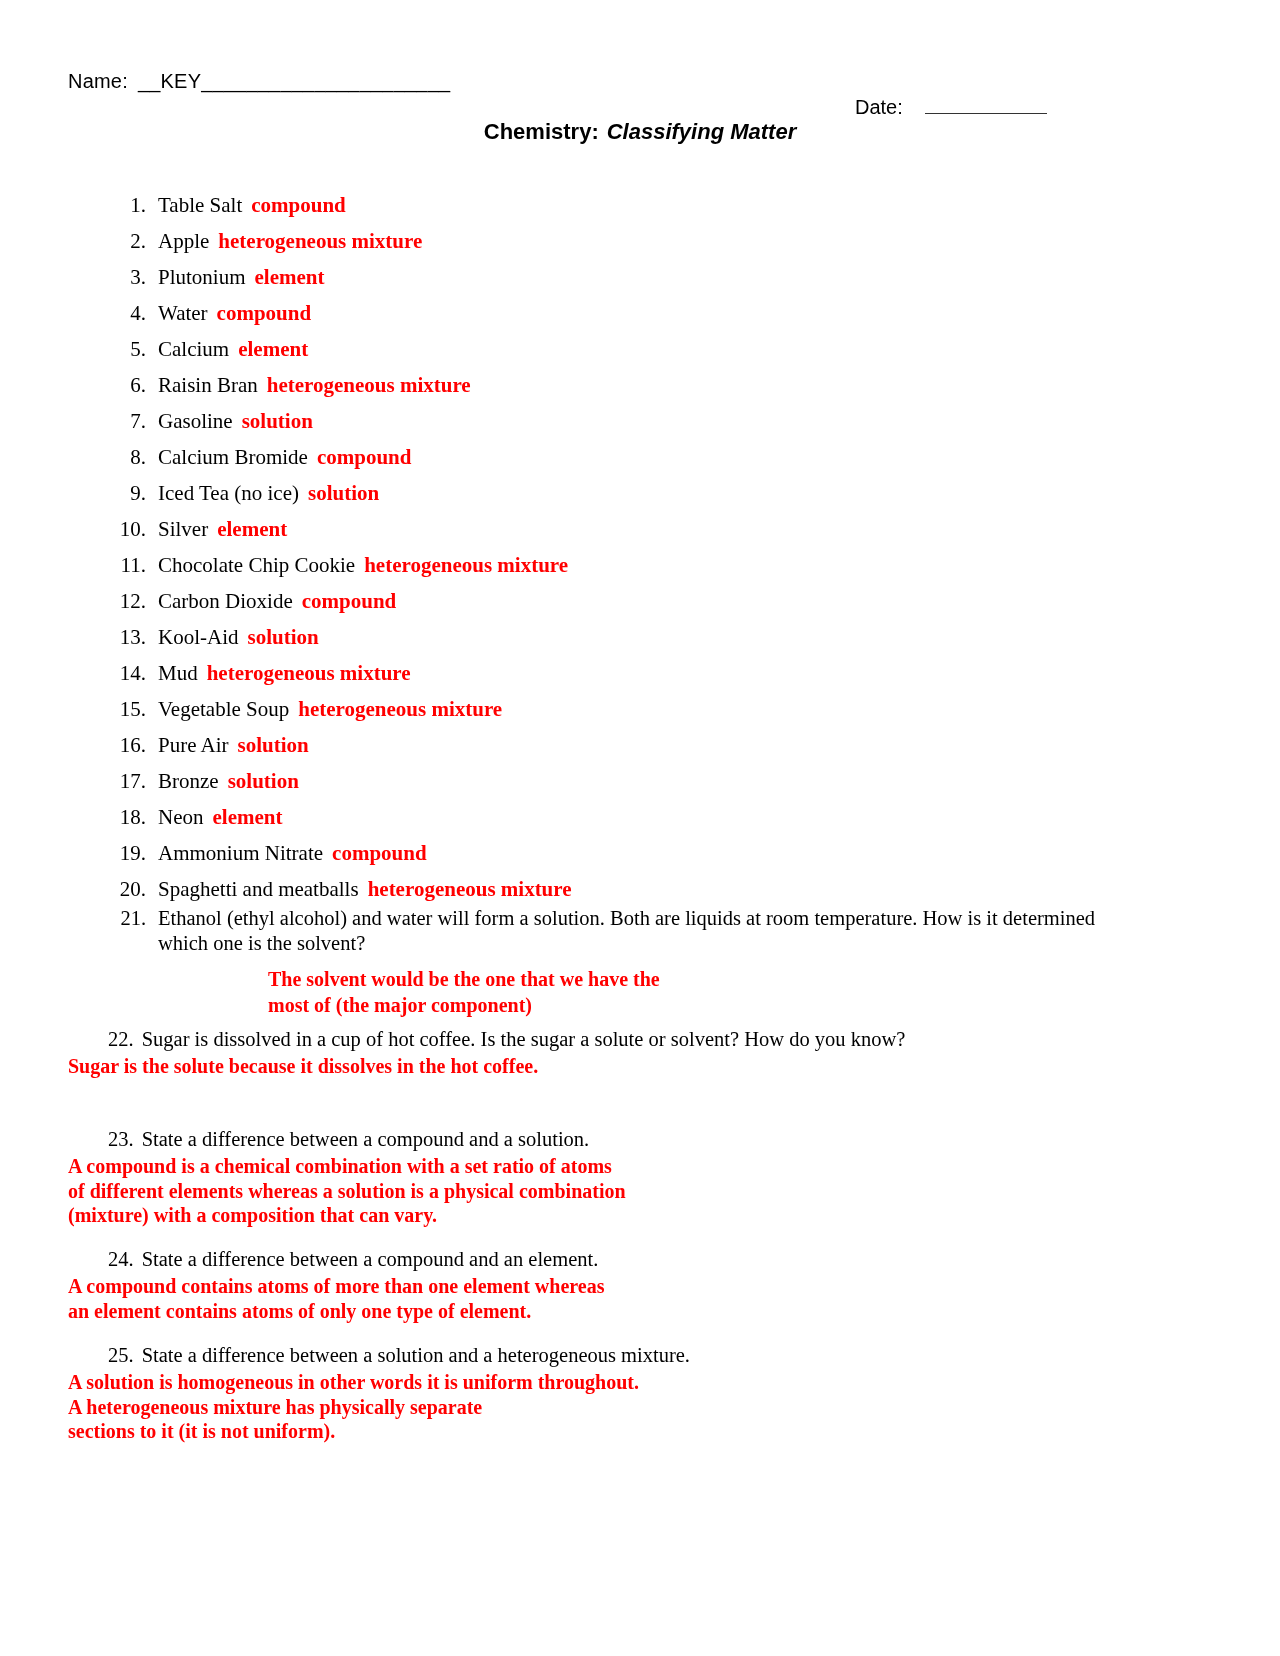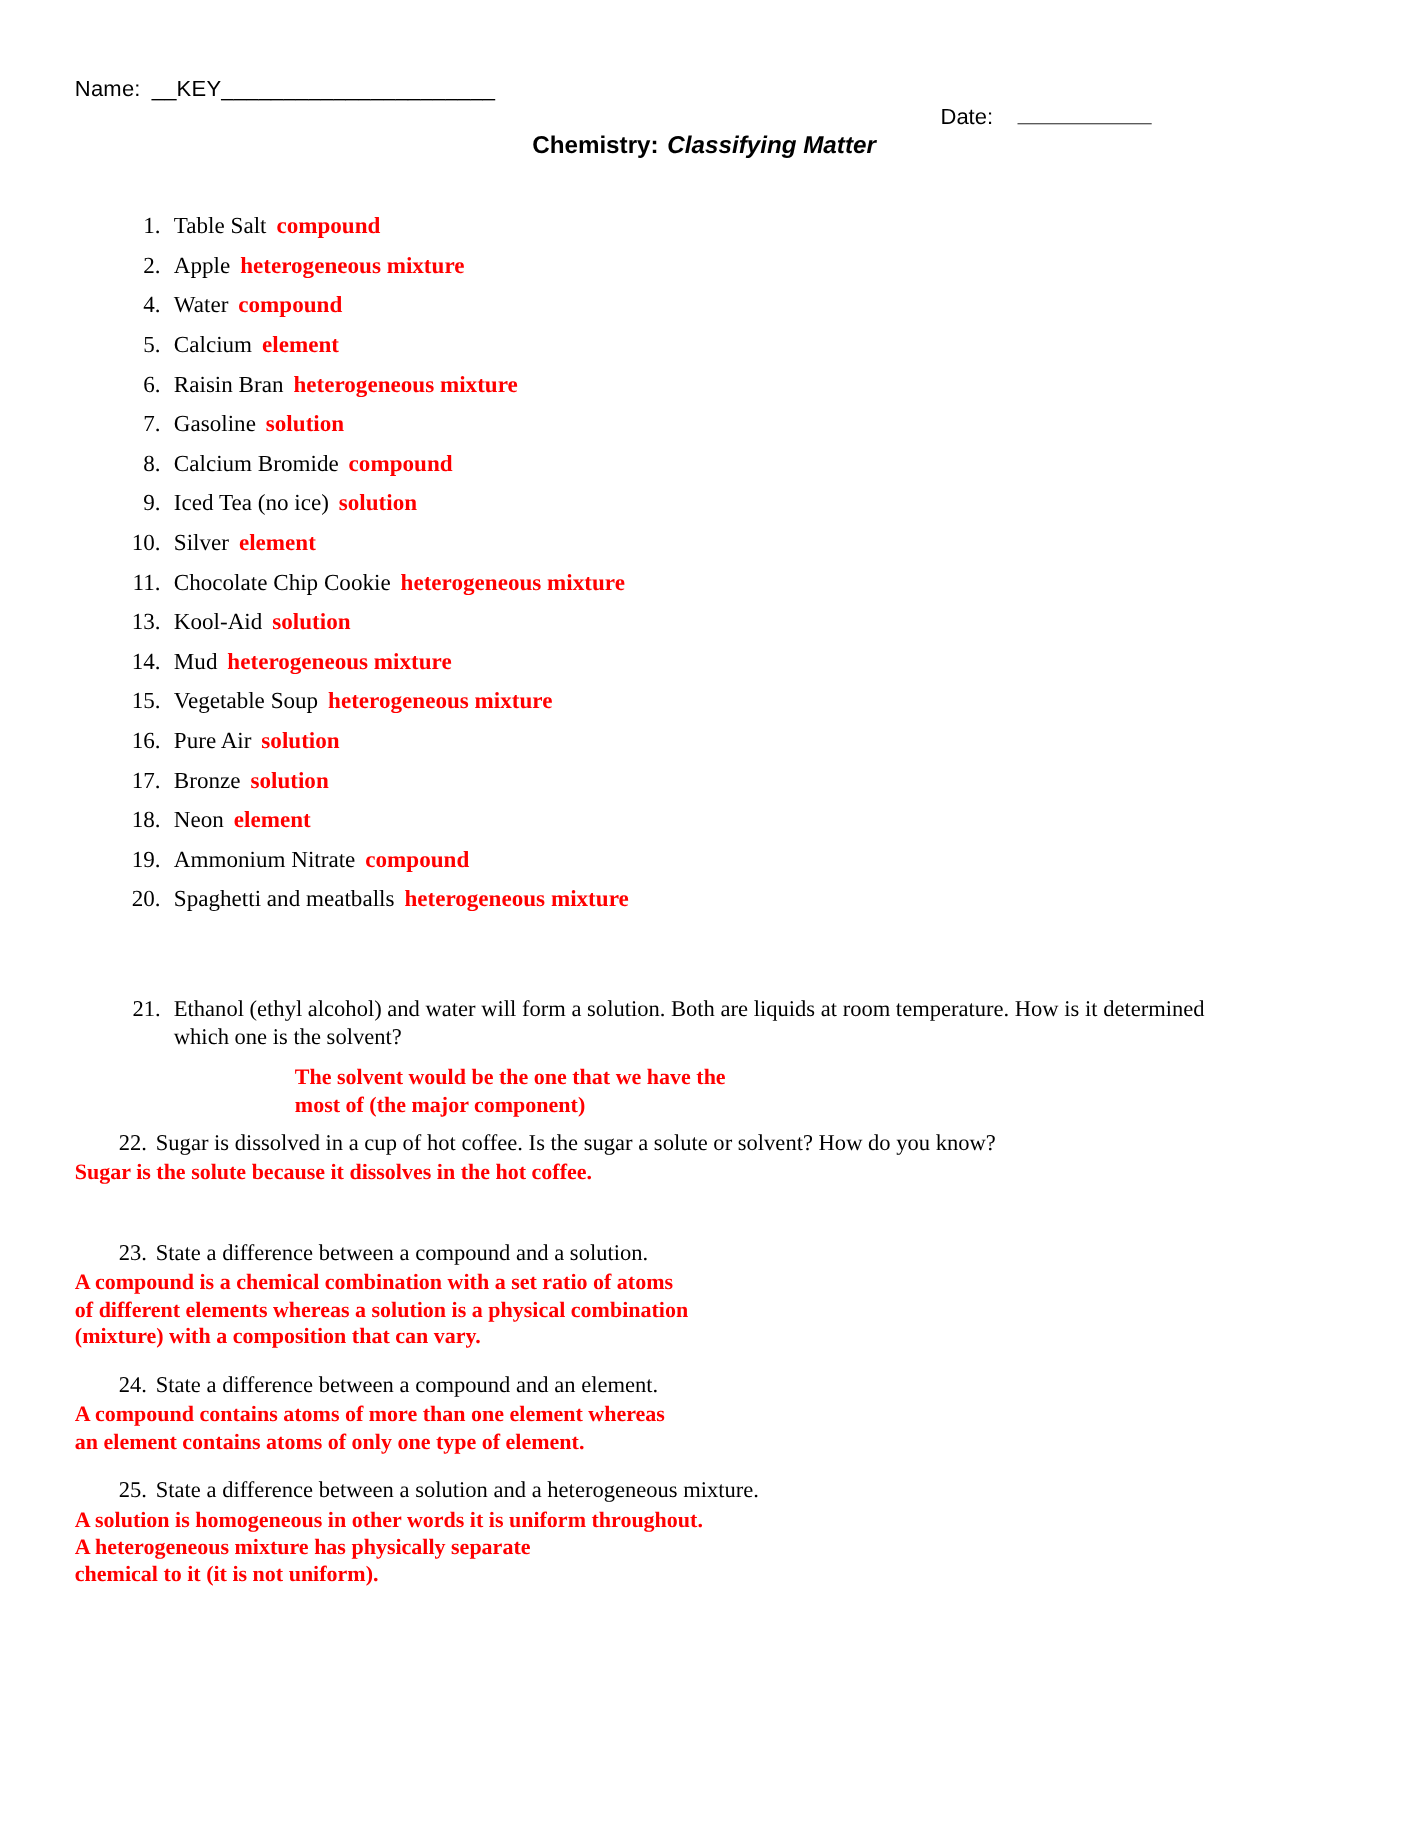--- a/index.html
+++ b/index.html
@@ -180,28 +180,30 @@
   </div>
 
   <div class="title">
     <span>Chemistry:</span><span class="it">Classifying Matter</span>
   </div>
 
 
   <div class="class-list">
     <div class="class-item"><span class="num">1.</span><span class="term">Table Salt</span><span class="ans">compound</span></div>
     <div class="class-item"><span class="num">2.</span><span class="term">Apple</span><span class="ans">heterogeneous mixture</span></div>
+    <div class="class-item"><span class="num">3.</span><span class="term">Plutonium</span><span class="ans">element</span></div>
     <div class="class-item"><span class="num">4.</span><span class="term">Water</span><span class="ans">compound</span></div>
     <div class="class-item"><span class="num">5.</span><span class="term">Calcium</span><span class="ans">element</span></div>
     <div class="class-item"><span class="num">6.</span><span class="term">Raisin Bran</span><span class="ans">heterogeneous mixture</span></div>
     <div class="class-item"><span class="num">7.</span><span class="term">Gasoline</span><span class="ans">solution</span></div>
     <div class="class-item"><span class="num">8.</span><span class="term">Calcium Bromide</span><span class="ans">compound</span></div>
     <div class="class-item"><span class="num">9.</span><span class="term">Iced Tea (no ice)</span><span class="ans">solution</span></div>
     <div class="class-item"><span class="num">10.</span><span class="term">Silver</span><span class="ans">element</span></div>
     <div class="class-item"><span class="num">11.</span><span class="term">Chocolate Chip Cookie</span><span class="ans">heterogeneous mixture</span></div>
+    <div class="class-item"><span class="num">12.</span><span class="term">Carbon Dioxide</span><span class="ans">compound</span></div>
     <div class="class-item"><span class="num">13.</span><span class="term">Kool-Aid</span><span class="ans">solution</span></div>
     <div class="class-item"><span class="num">14.</span><span class="term">Mud</span><span class="ans">heterogeneous mixture</span></div>
     <div class="class-item"><span class="num">15.</span><span class="term">Vegetable Soup</span><span class="ans">heterogeneous mixture</span></div>
     <div class="class-item"><span class="num">16.</span><span class="term">Pure Air</span><span class="ans">solution</span></div>
     <div class="class-item"><span class="num">17.</span><span class="term">Bronze</span><span class="ans">solution</span></div>
     <div class="class-item"><span class="num">18.</span><span class="term">Neon</span><span class="ans">element</span></div>
     <div class="class-item"><span class="num">19.</span><span class="term">Ammonium Nitrate</span><span class="ans">compound</span></div>
     <div class="class-item"><span class="num">20.</span><span class="term">Spaghetti and meatballs</span><span class="ans">heterogeneous mixture</span></div>
   </div>
 
@@ -236,17 +238,17 @@
       <div>A compound contains atoms of more than one element whereas</div>
       <div> an element contains atoms of only one type of element.</div>
     </div>
   </div>
 
   <div class="qblock" id="q25">
     <div class="qline"><span class="qnum">25.</span><span>State a difference between a solution and a heterogeneous mixture.</span></div>
     <div class="ans">
       <div>A solution is homogeneous in other words it is uniform throughout.</div>
       <div> A heterogeneous mixture has physically separate</div>
-      <div>chemical to it (it is not uniform).</div>
+      <div>sections to it (it is not uniform).</div>
     </div>
   </div>
 
 </div>
 
 </body></html>

